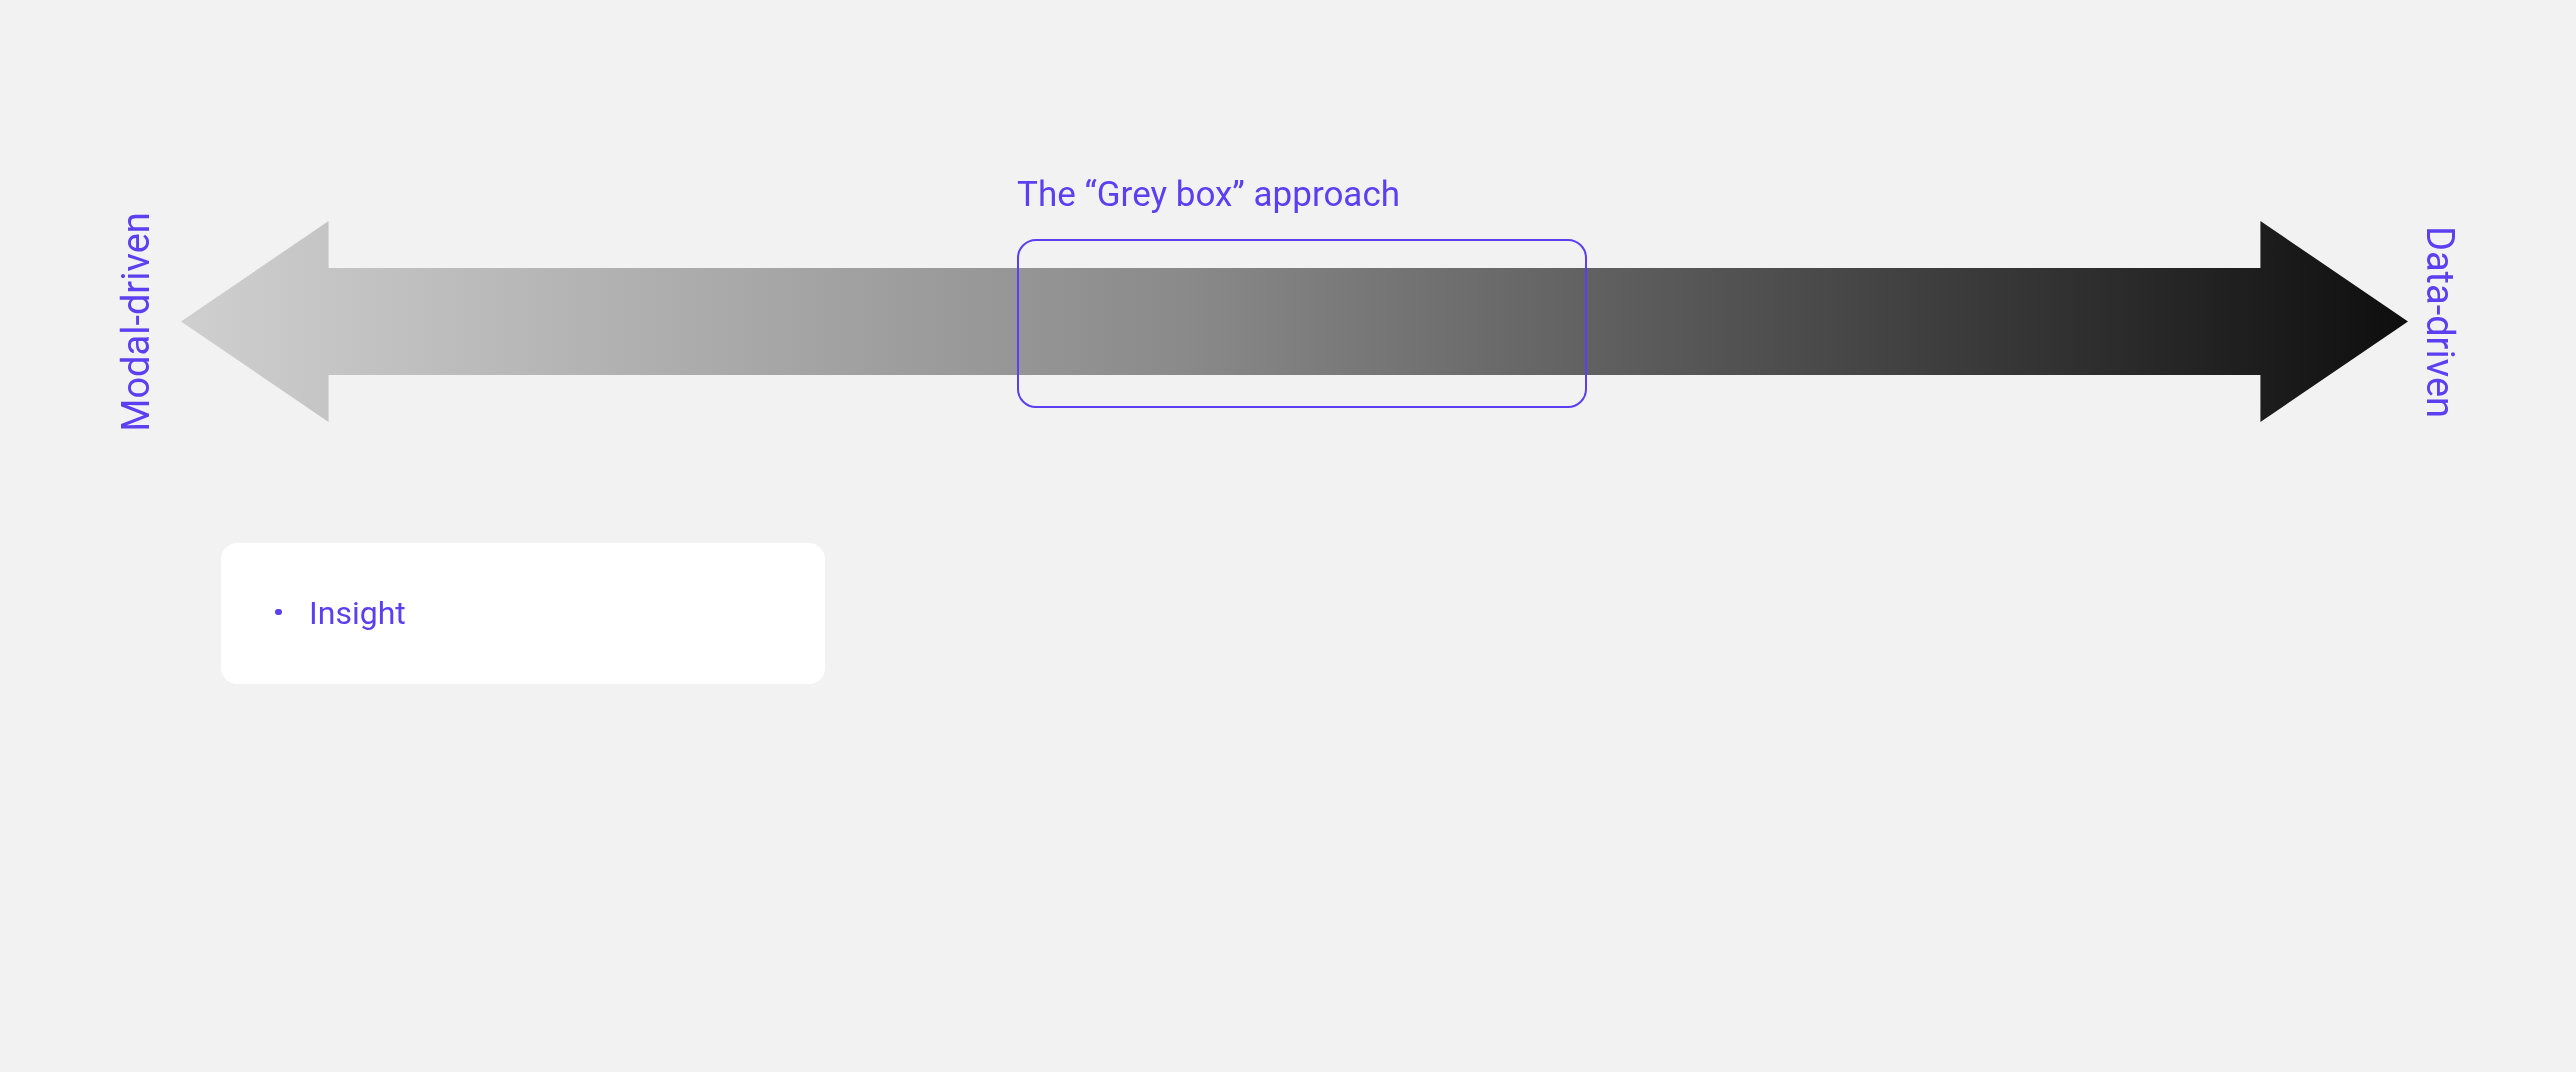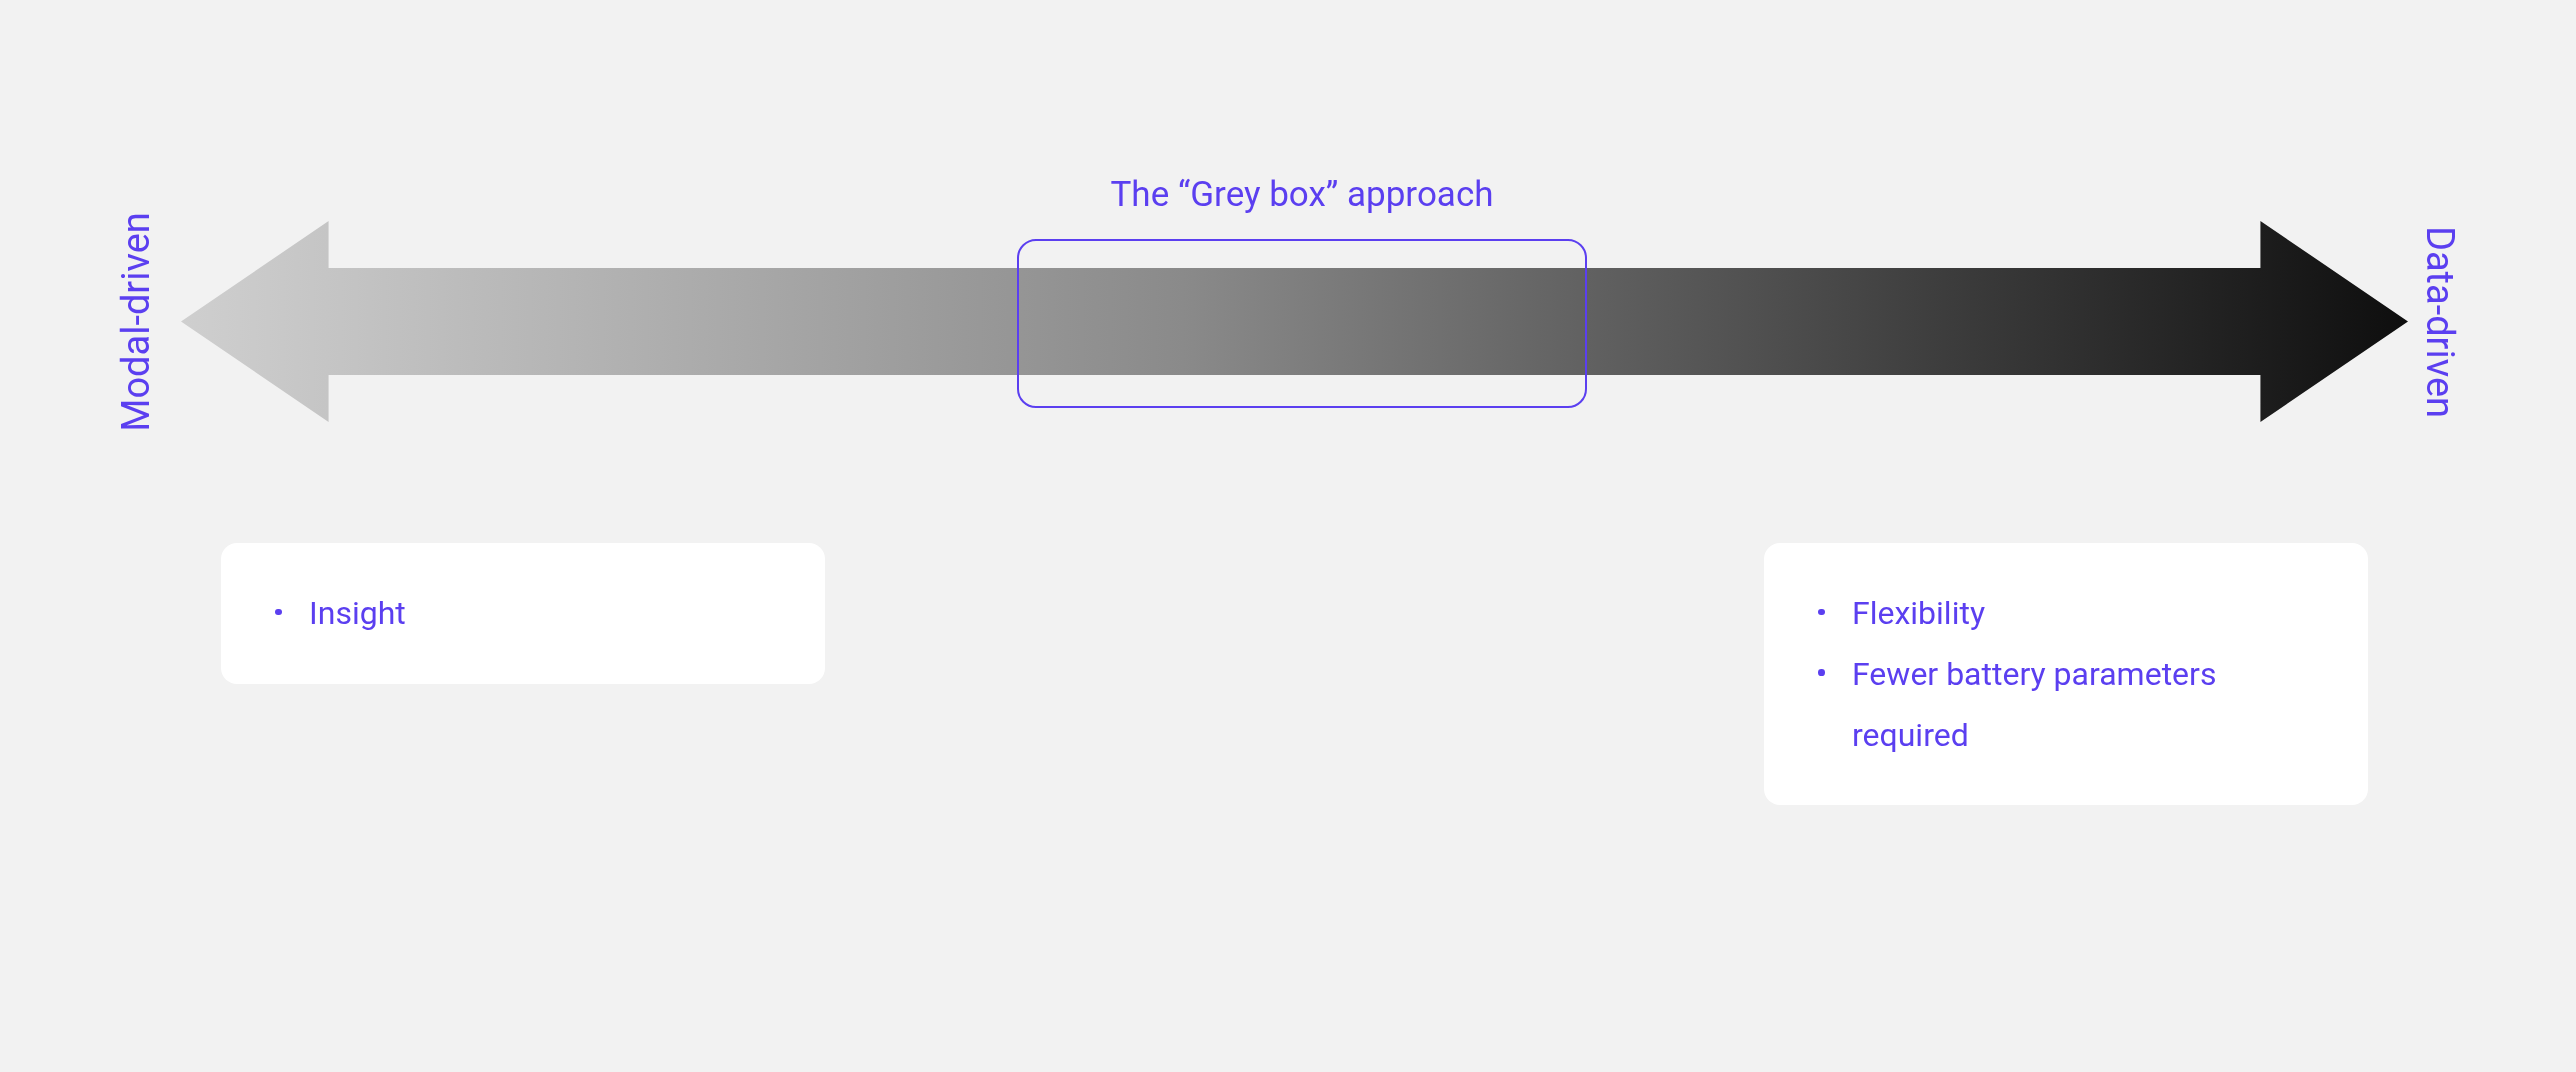--- a/index.html
+++ b/index.html
@@ -33,21 +33,21 @@
     height: 169px;
     border: 2.7px solid #5b3ff0;
     border-radius: 19px;
     background: transparent;
   }
   .grey-box-label {
     position: absolute;
     left: 1017px;
     top: 174px;
     width: 570px;
-    text-align: center;
+    text-align: left;
     font-size: 35px;
     color: #5b3ff0;
     font-weight: 400;
   }
   
   .side-label {
     position: absolute;
     color: #5b3ff0;
     font-size: 38px;
     font-weight: 400;
@@ -116,21 +116,15 @@
 
   <div class="side-label left">Modal-driven</div>
   <div class="side-label right">Data-driven</div>
 
   <div class="card left-card">
     <ul>
       <li>Insight</li>
     </ul>
   </div>
 
-  <div class="card right-card">
-    <ul>
-      <li>Flexibility</li>
-      <li>Fewer battery parameters required</li>
-    </ul>
-  </div>
 
 </div>
 
 
 </body></html>

